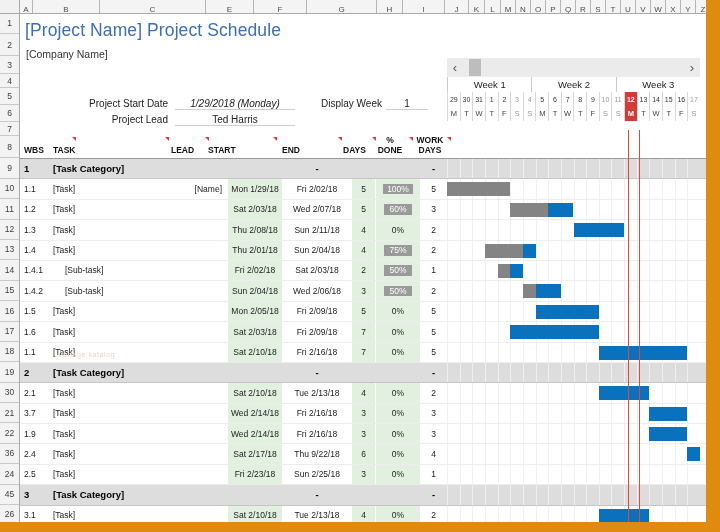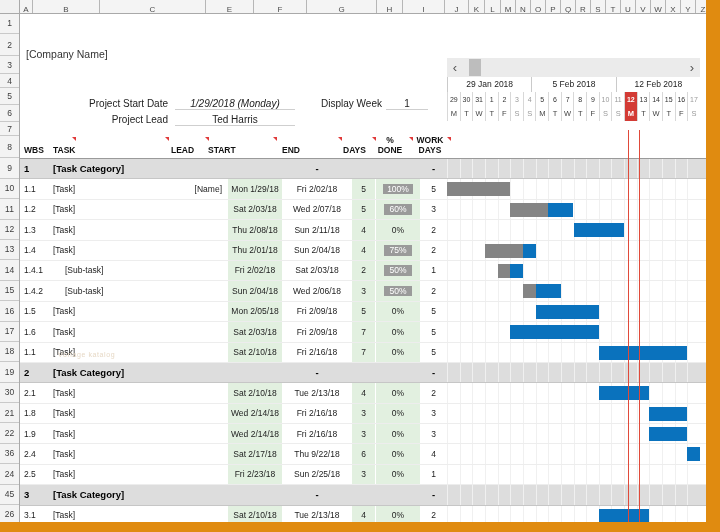--- a/index.html
+++ b/index.html
@@ -213,44 +213,45 @@
       <div class="rn" style="height: 20.4px;">21</div>
       <div class="rn" style="height: 20.4px;">22</div>
       <div class="rn" style="height: 20.4px;">36</div>
       <div class="rn" style="height: 20.4px;">24</div>
       <div class="rn" style="height: 20.4px;">45</div>
       <div class="rn" style="height: 20.4px;">26</div>
     </div>
 
   <div id="sheet">
 
+    <div id="title">[Project Name] Project Schedule</div>
     <div id="company">[Company Name]</div>
 
     <div class="meta-label" style="left:48px;top:84px;width:100px;">Project Start Date</div>
     <div class="meta-value" style="left:155px;top:84px;width:120px;font-style:italic;">1/29/2018 (Monday)</div>
 
     <div class="meta-label" style="left:48px;top:100px;width:100px;">Project Lead</div>
     <div class="meta-value" style="left:155px;top:100px;width:120px;">Ted Harris</div>
 
     <div class="meta-label" style="left:272px;top:84px;width:90px;">Display Week</div>
     <div class="meta-value" style="left:366px;top:84px;width:42px;">1</div>
 
     <div id="cal-scroll">
       <div class="arrow">‹</div>
       <div class="track">
         <div class="thumb"></div>
       </div>
       <div class="arrow">›</div>
     </div>
 
     <div id="cal">
-      <div class="wk-row" id="wkdate-row">
-          <div class="wk" style="width: 88.55px; font-size: 8.5px;">29 Jan 2018</div>
-          <div class="wk" style="width: 88.55px; font-size: 8.5px;">5 Feb 2018</div>
-          <div class="wk" style="width: 88.55px; font-size: 8.5px;">12 Feb 2018</div>
+      <div class="wk-row" id="wk-row">
+          <div class="wk" style="width: 88.55px;">Week 1</div>
+          <div class="wk" style="width: 88.55px;">Week 2</div>
+          <div class="wk" style="width: 88.55px;">Week 3</div>
         </div>
       <div class="wd-row" id="day-num-row">
           <div class="wdate" style="width: 12.65px;">29</div>
           <div class="wdate" style="width: 12.65px;">30</div>
           <div class="wdate" style="width: 12.65px;">31</div>
           <div class="wdate" style="width: 12.65px;">1</div>
           <div class="wdate" style="width: 12.65px;">2</div>
           <div class="wdate we" style="width: 12.65px;">3</div>
           <div class="wdate we" style="width: 12.65px;">4</div>
           <div class="wdate" style="width: 12.65px;">5</div>
@@ -729,21 +730,21 @@
             <div class="gl" style="left: 177.1px;"></div>
             <div class="gl" style="left: 189.75px;"></div>
             <div class="gl" style="left: 202.4px;"></div>
             <div class="gl" style="left: 215.05px;"></div>
             <div class="gl" style="left: 227.7px;"></div>
             <div class="gl" style="left: 240.35px;"></div>
             <div class="bar" style="left: 151.8px; width: 50.6px;"></div>
           </div>
         </div>
         <div class="row">
-          <div class="cell wbs">1.8</div>
+          <div class="cell wbs">3.7</div>
           <div class="cell task">[Task]</div>
           <div class="cell lead"></div>
           <div class="cell start">Wed 2/14/18</div>
           <div class="cell end">Fri 2/16/18</div>
           <div class="cell days">3</div>
           <div class="cell pct">
             <span class="pctzero">0%</span>
           </div>
           <div class="cell work">3</div>
           <div class="gantt">

